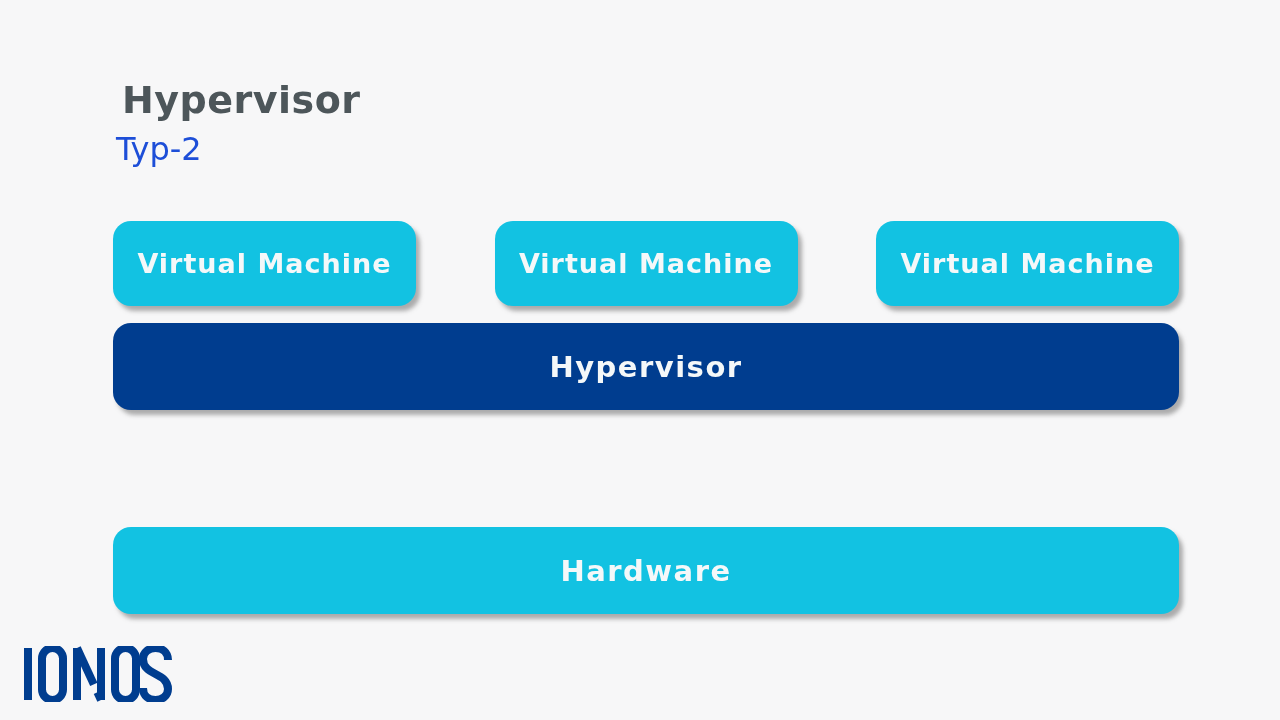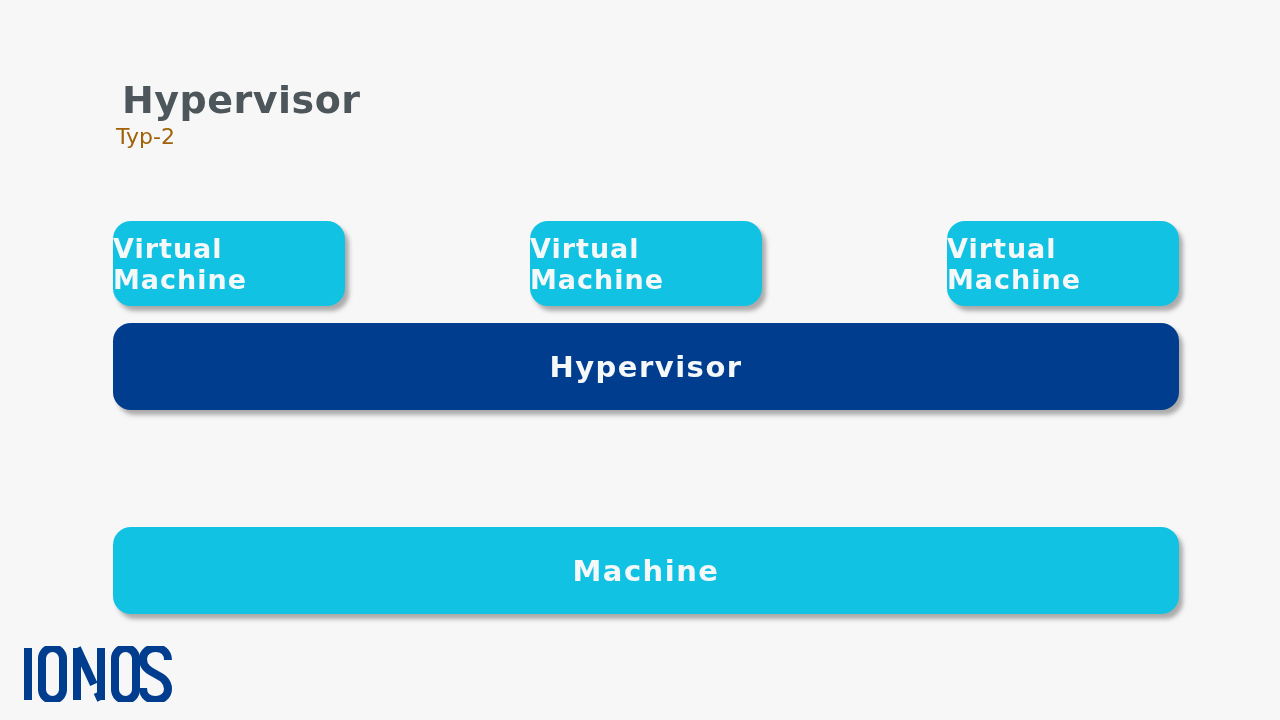--- a/index.html
+++ b/index.html
@@ -23,25 +23,25 @@
   }
   .title {
     font-size: 38px;
     font-weight: bold;
     color: #4d565a;
     letter-spacing: 0.5px;
     padding-left: 6px;
     line-height: 1.1;
   }
   .subtitle {
-    font-size: 22px;
+    font-size: 32px;
     font-weight: normal;
-    color: #a16207;
+    color: #1d4ed8;
     line-height: 1.2;
-    margin-top: 2px;
+    margin-top: 8px;
   }
 
   
   .diagram {
     position: absolute;
     left: 113px;
     top: 221px;
     width: 1066px;
     height: 394px;
   }
@@ -56,21 +56,21 @@
     border-radius: 18px;
     box-shadow: 4px 5px 4px rgba(110, 110, 110, 0.55);
     display: flex;
     align-items: center;
     justify-content: center;
     color: #f4f8f9;
     font-weight: bold;
     box-sizing: border-box;
   }
   .vm-box {
-    width: 232px;
+    width: 303px;
     height: 85px;
     background: #12c2e2;
     font-size: 27px;
     letter-spacing: 1px;
   }
   .bar {
     position: absolute;
     left: 0; right: 0;
     height: 87px;
     font-size: 29px;
@@ -119,21 +119,21 @@
         <span>Virtual Machine</span>
       </div>
     </div>
 
     <div class="box bar bar-0">
       <span>Hypervisor</span>
     </div>
 
 
     <div class="box bar bar-2">
-      <span>Machine</span>
+      <span>Hardware</span>
     </div>
 
   </div>
 
   <div class="logo" aria-label="IONOS">
     <span class="sr">IONOS</span>
     <svg width="150" height="56" viewBox="0 0 150 56">
       <g fill="none" stroke="#003d8f" stroke-width="8">
 
         <line x1="6" y1="2" x2="6" y2="54"></line>

